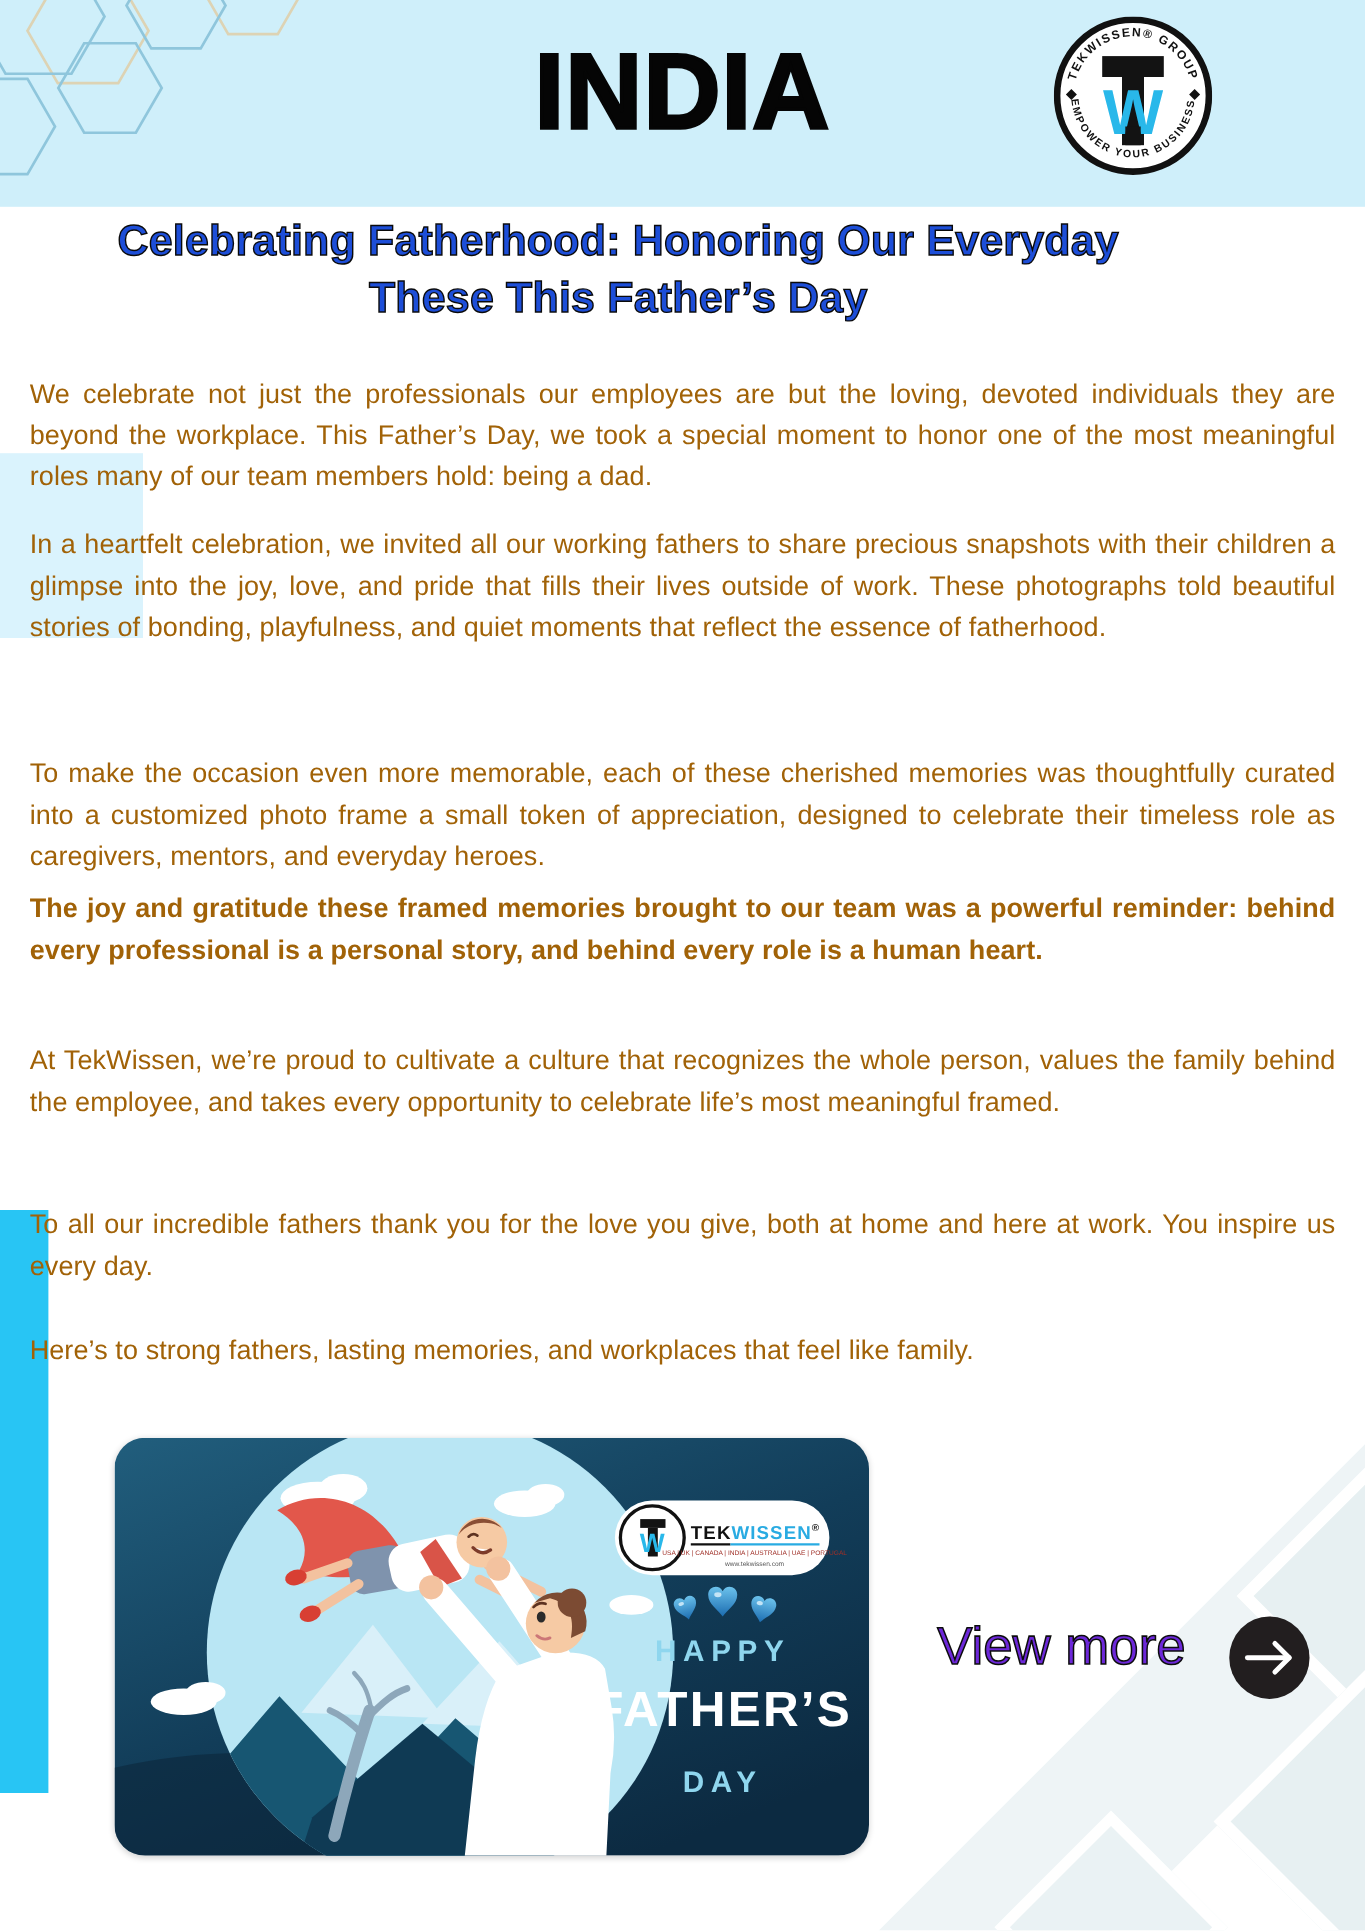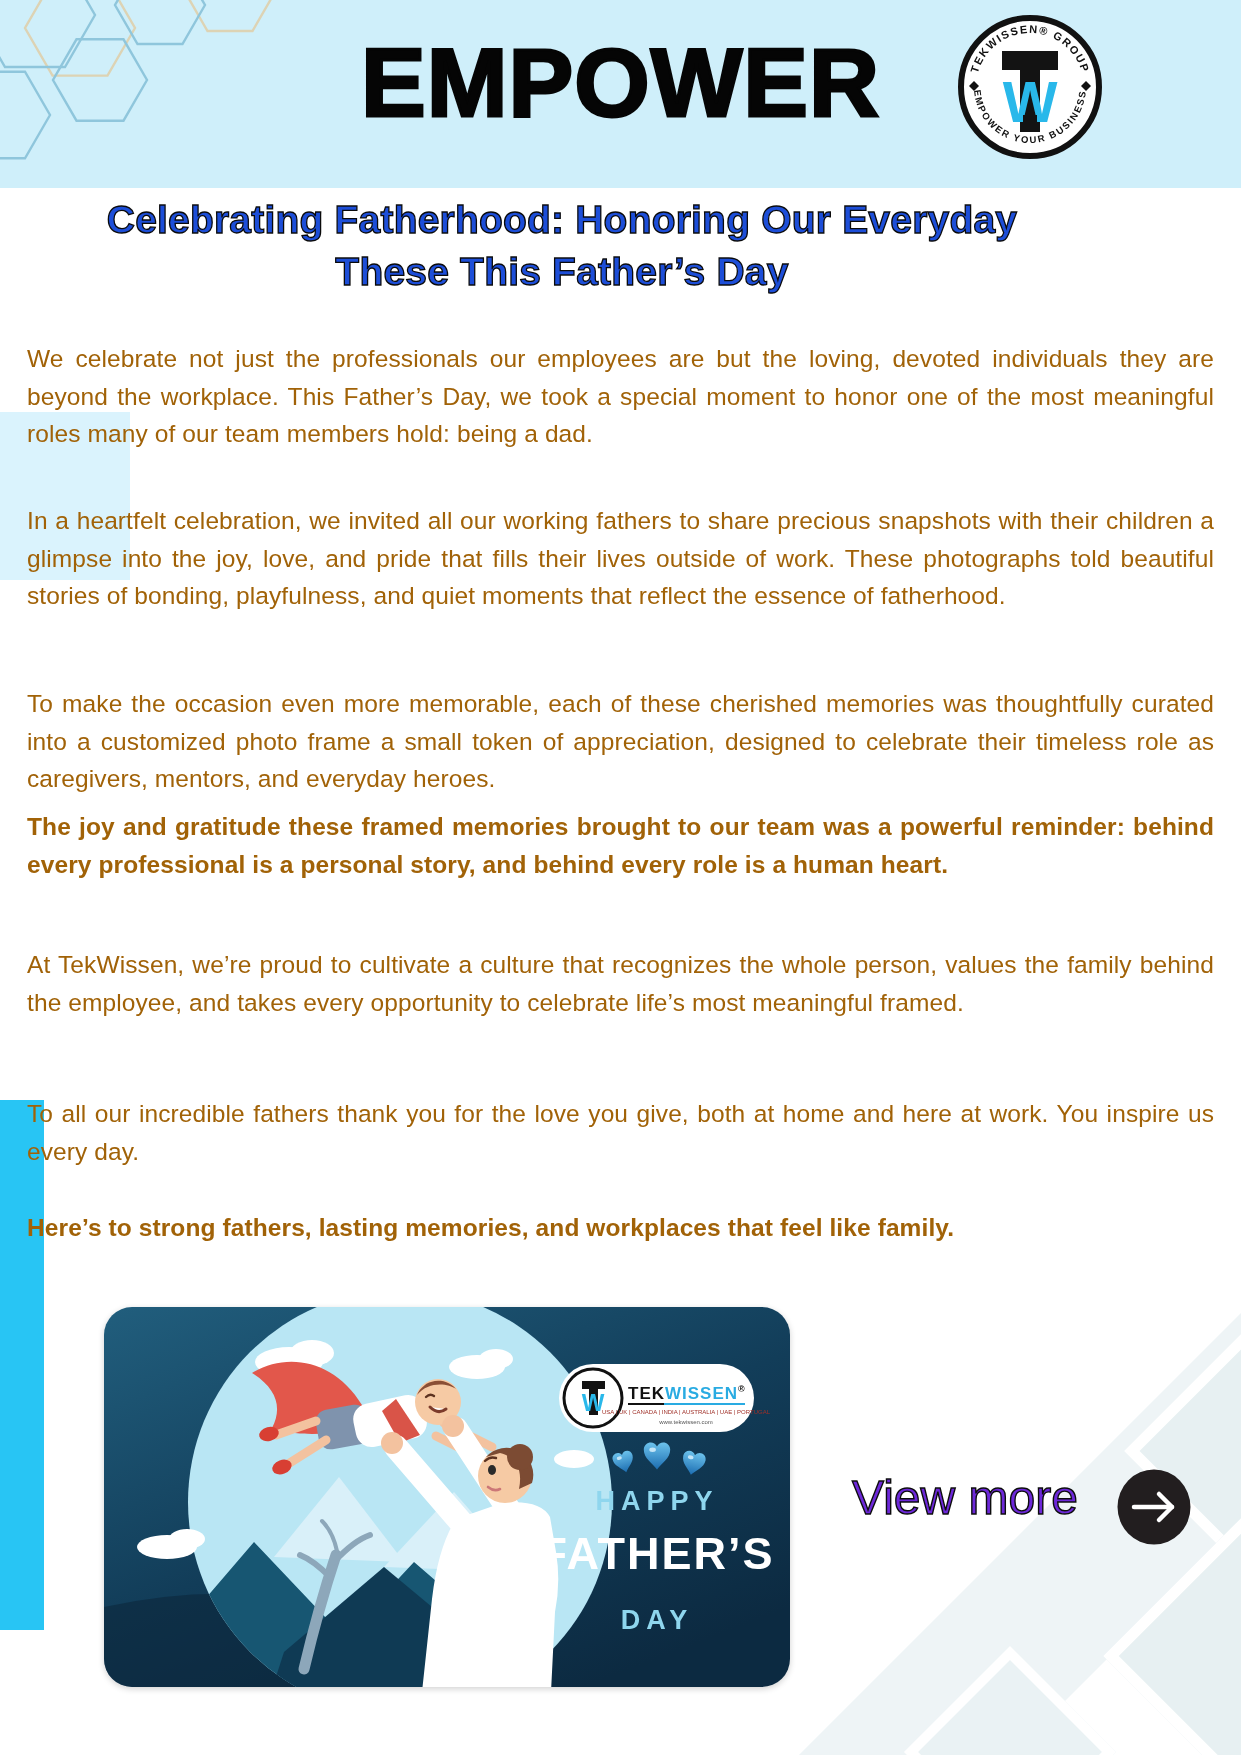--- a/index.html
+++ b/index.html
@@ -22,22 +22,22 @@
     font-size:39px;line-height:52px;font-weight:800;color:#1d4ed8;
     -webkit-text-stroke:1.3px #0a0a0a;letter-spacing:0.2px;
   }
   
   .deco-rect-pale{position:absolute;left:0;top:412px;width:130px;height:168px;background:#daf3fd;z-index:0;}
   .deco-bar-cyan{position:absolute;left:0;top:1100px;width:44px;height:530px;background:#28c5f4;z-index:0;}
   .para{
     position:absolute;left:27px;width:1187px;margin:0;z-index:2;
     font-size:24.5px;line-height:37.5px;color:#a16207;text-align:justify;letter-spacing:0.1px;
   }
-  .p1{top:340px;} .p2{top:502px;} .p3{top:685px;} .p4{top:808px;font-weight:bold;}
-  .p5{top:946px;} .p6{top:1095px;} .p7{top:1209px;font-weight:bold;}
+  .p1{top:340px;} .p2{top:477px;} .p3{top:685px;} .p4{top:808px;font-weight:bold;}
+  .p5{top:946px;} .p6{top:1095px;} .p7{top:1209px;}
   
   .bg-shape{position:absolute;z-index:0;}
   .stripe{left:1035px;top:1170px;width:150px;height:760px;background:#eef4f6;transform:rotate(45deg);}
   .diam1{left:1170px;top:1340px;width:200px;height:200px;background:#e7f0f2;border:11px solid #ffffff;transform:rotate(45deg);}
   .diam2{left:1145px;top:1555px;width:180px;height:180px;background:#e7f0f2;border:11px solid #ffffff;transform:rotate(45deg);}
   .diam3{left:935px;top:1677px;width:130px;height:130px;background:#eaf2f4;border:10px solid #ffffff;transform:rotate(45deg);}
   
   .fd-card{
     position:absolute;left:104px;top:1307px;width:686px;height:380px;border-radius:28px;
     overflow:hidden;z-index:3;box-shadow:0 2px 6px rgba(0,0,0,0.18);cursor:pointer;
@@ -60,21 +60,21 @@
       <g fill="none" stroke-linejoin="miter">
         <polygon points="135,28 107.5,75.6 52.5,75.6 25,28 52.5,-19.6 107.5,-19.6" stroke="#ddd3b4" stroke-width="2.4"></polygon>
         <polygon points="275,-8 252.5,31 207.5,31 185,-8 207.5,-47 252.5,-47" stroke="#ddd3b4" stroke-width="2.4"></polygon>
         <polygon points="95,15 65,67 5,67 -25,15 5,-37 65,-37" stroke="#8fc6dc" stroke-width="2.4"></polygon>
         <polygon points="205,5 182.5,44 137.5,44 115,5 137.5,-34 182.5,-34" stroke="#8fc6dc" stroke-width="2.4"></polygon>
         <polygon points="147,80 123.5,120.7 76.5,120.7 53,80 76.5,39.3 123.5,39.3" stroke="#8fc6dc" stroke-width="2.4"></polygon>
         <polygon points="50,115 25,158.3 -25,158.3 -50,115 -25,71.7 25,71.7" stroke="#8fc6dc" stroke-width="2.4"></polygon>
       </g>
     </svg>
 
-    <div class="events-title">EMPOWER</div>
+    <div class="events-title">INDIA</div>
 
     <svg class="logo-badge" viewBox="0 0 144 144">
       <circle cx="72" cy="72" r="69" fill="#ffffff" stroke="#111111" stroke-width="6"></circle>
       <defs>
         <path id="arcTop" d="M 18 72 A 54 54 0 0 1 126 72"></path>
         <path id="arcBot" d="M 16 72 A 56 56 0 0 0 128 72"></path>
       </defs>
       <text font-size="11" font-weight="bold" fill="#111111" letter-spacing="1.6" font-family="Liberation Sans, sans-serif">
         <textPath href="#arcTop" startOffset="50%" text-anchor="middle">TEKWISSEN® GROUP</textPath>
       </text>

